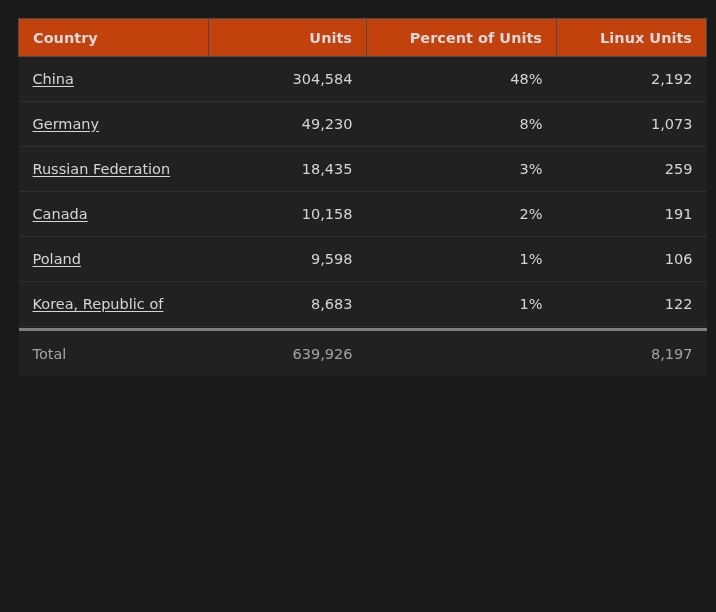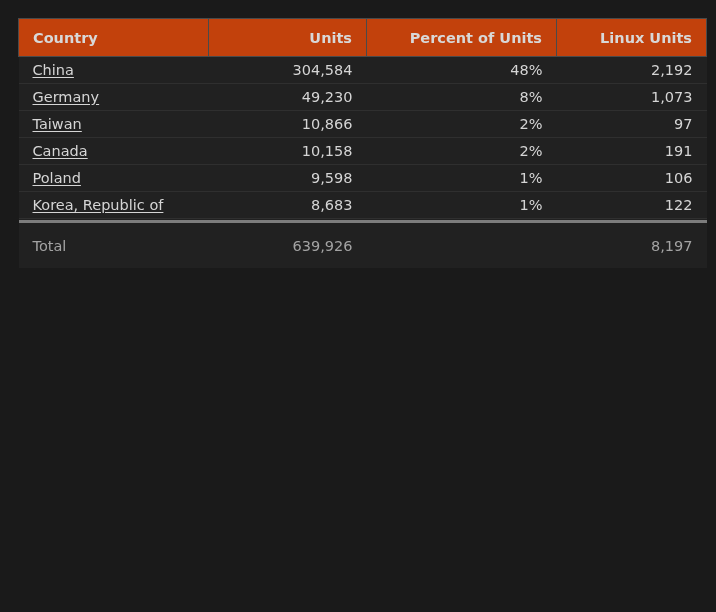--- a/index.html
+++ b/index.html
@@ -43,21 +43,21 @@
     border-left: 1px solid #4a4a4a;
     text-align: left;
   }
   thead th.num { text-align: right; }
   thead th:last-child { border-right: 1px solid #4a4a4a; }
 
   
   tbody td {
     background: #212121;
     color: #d5d5d5;
-    height: 27px;
+    height: 45px;
     padding: 0 14px;
     border-bottom: 1px solid #2f2f2f;
     white-space: nowrap;
     font-size: 14.5px;
   }
   tbody td.num { text-align: right; }
   tbody td.name { text-align: left; }
 
   tbody tr.other td { border-bottom: none; }
 
@@ -119,24 +119,24 @@
           <td class="num">48%</td>
           <td class="num">2,192</td>
         </tr>
         <tr>
           <td class="name"><a class="country-link">Germany</a></td>
           <td class="num">49,230</td>
           <td class="num">8%</td>
           <td class="num">1,073</td>
         </tr>
         <tr>
-          <td class="name"><a class="country-link">Taiwan</a></td>
-          <td class="num">10,866</td>
-          <td class="num">2%</td>
-          <td class="num">97</td>
+          <td class="name"><a class="country-link">Russian Federation</a></td>
+          <td class="num">18,435</td>
+          <td class="num">3%</td>
+          <td class="num">259</td>
         </tr>
         <tr>
           <td class="name"><a class="country-link">Canada</a></td>
           <td class="num">10,158</td>
           <td class="num">2%</td>
           <td class="num">191</td>
         </tr>
         <tr>
           <td class="name"><a class="country-link">Poland</a></td>
           <td class="num">9,598</td>

